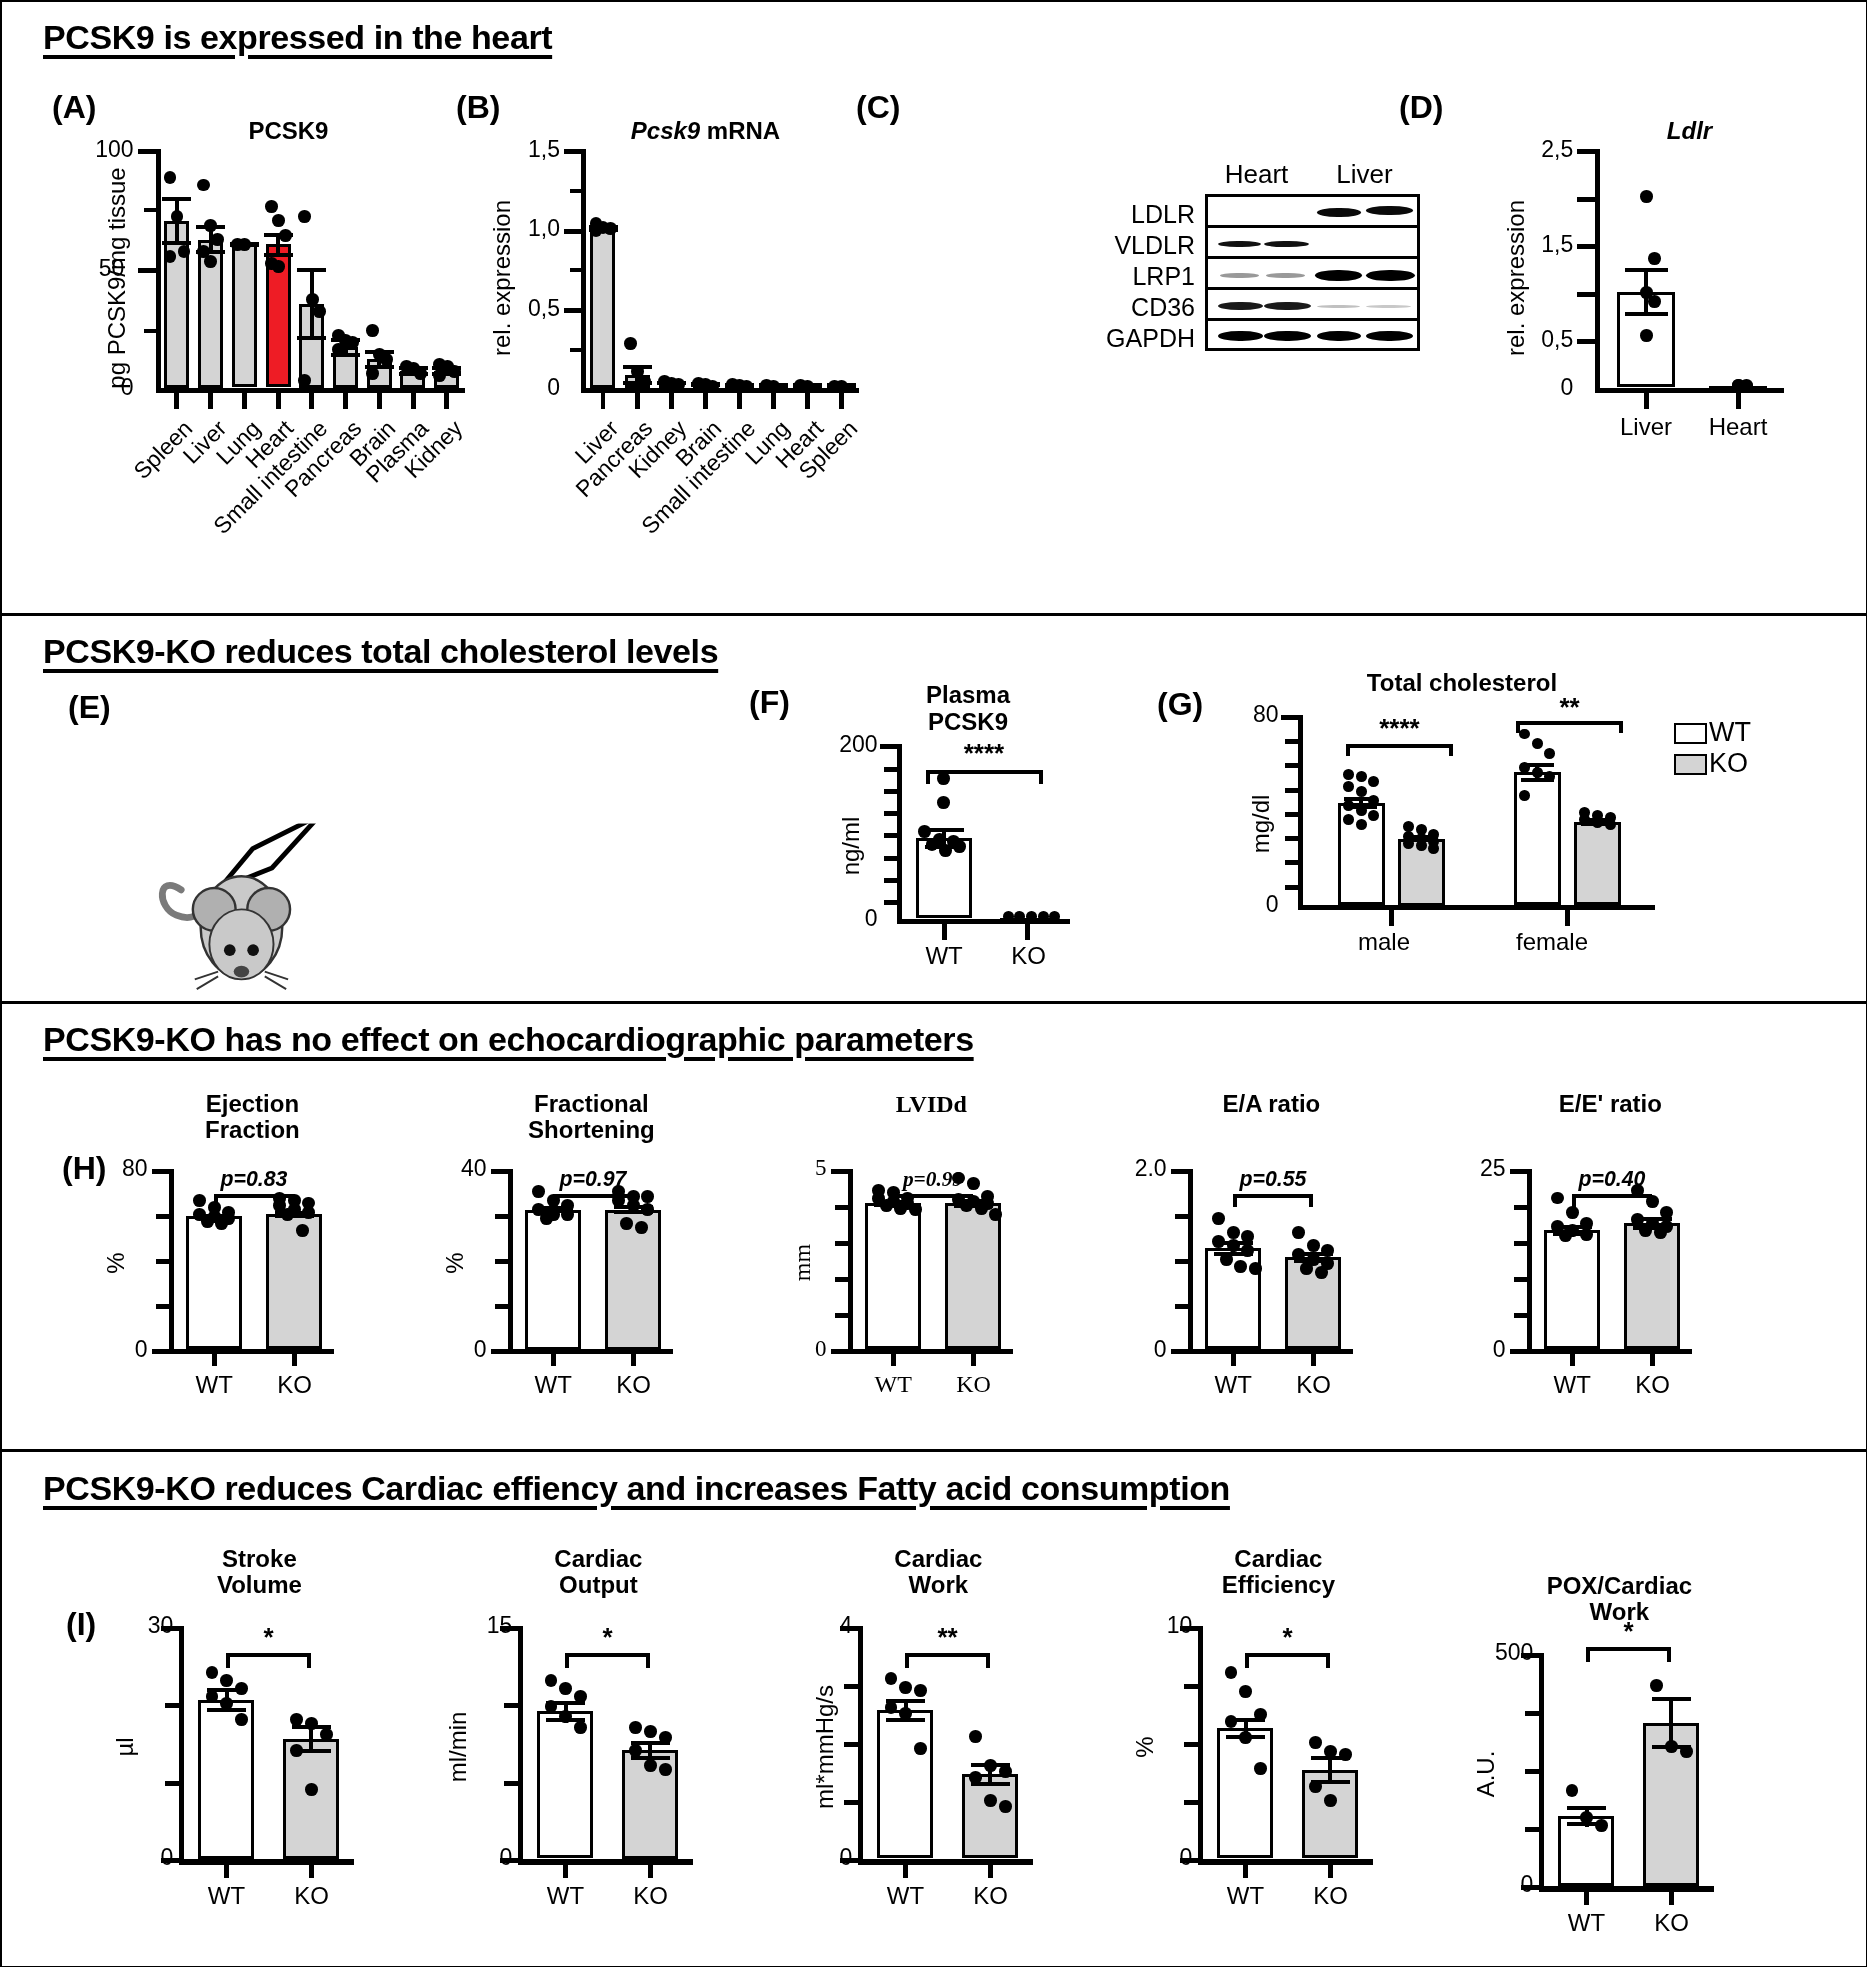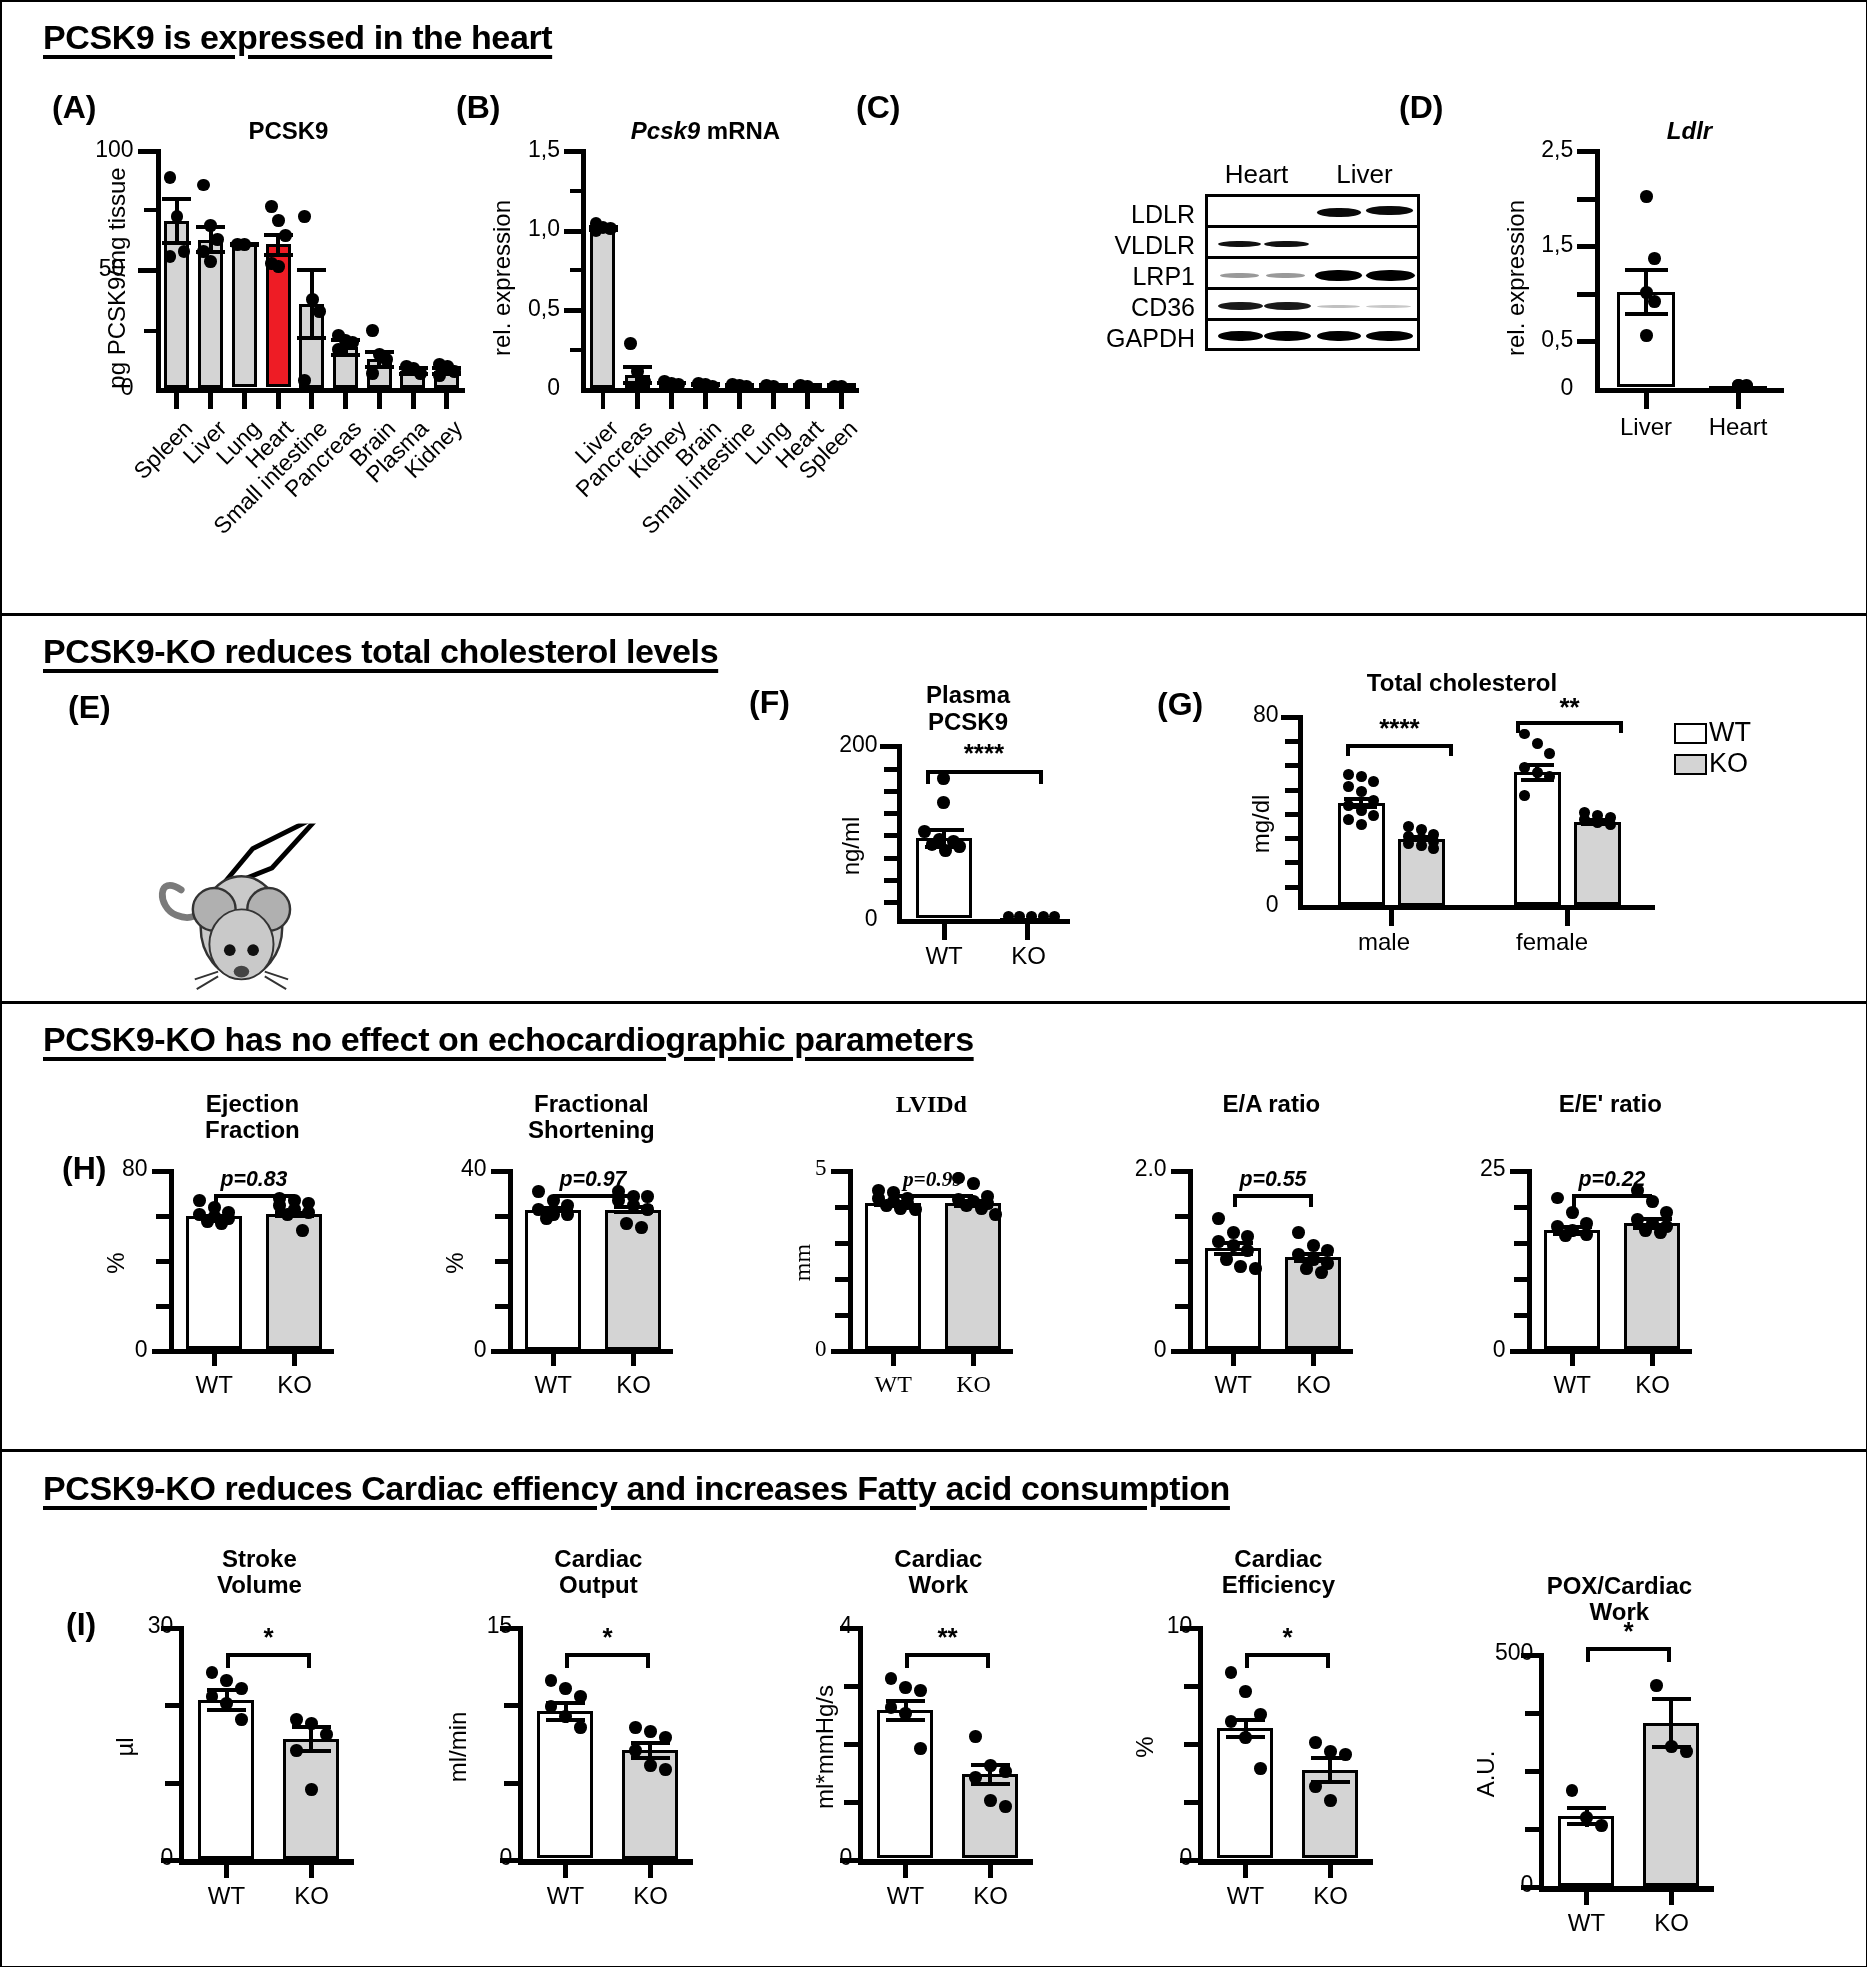--- a/index.html
+++ b/index.html
@@ -818,21 +818,21 @@
             <div class="tick-x" style="left: 38px; top: 0px; height: 15.5px;"></div>
             <div class="tick-x" style="left: 118px; top: 0px; height: 15.5px;"></div>
           </div>
           <div class="" style="position: absolute; left: 67px; top: 278px; width: 160px; height: 39px;">
             <div class="xcat" style="left: -13.3px; top: 1.9px; width: 107px;">WT</div>
             <div class="xcat" style="left: 67px; top: 1.9px; width: 107px;">KO</div>
           </div>
           <div class="sigbar-h" style="left: 107px; top: 103px; width: 80px;"></div>
           <div class="sigbar-v" style="left: 107px; top: 103px; height: 12.6px;"></div>
           <div class="sigbar-v" style="left: 183px; top: 103px; height: 12.6px;"></div>
-          <div class="ptext" style="left: 107px; top: 76px; width: 80px;">p=0.22</div>
+          <div class="ptext" style="left: 107px; top: 76px; width: 80px;">p=0.40</div>
         </div>
       </div>
   </div>
 
   <div class="section last" style="top:1451px; height:517px;">
     <div class="sec-title">PCSK9-KO reduces Cardiac effiency and increases Fatty acid consumption</div>
     <div class="panel-letter" style="left:64px; top:153px;">(I)</div>
     <div id="I-row" style="position:absolute; left:0; top:93px; width:1868px; height:408px;">
         <div class="chart" style="left: 107px; top: 0px; width: 301px; height: 388px;">
           <div class="chart-title" style="top: 0px; left: 19.4px; width: 262px;">Stroke<br>Volume</div>

